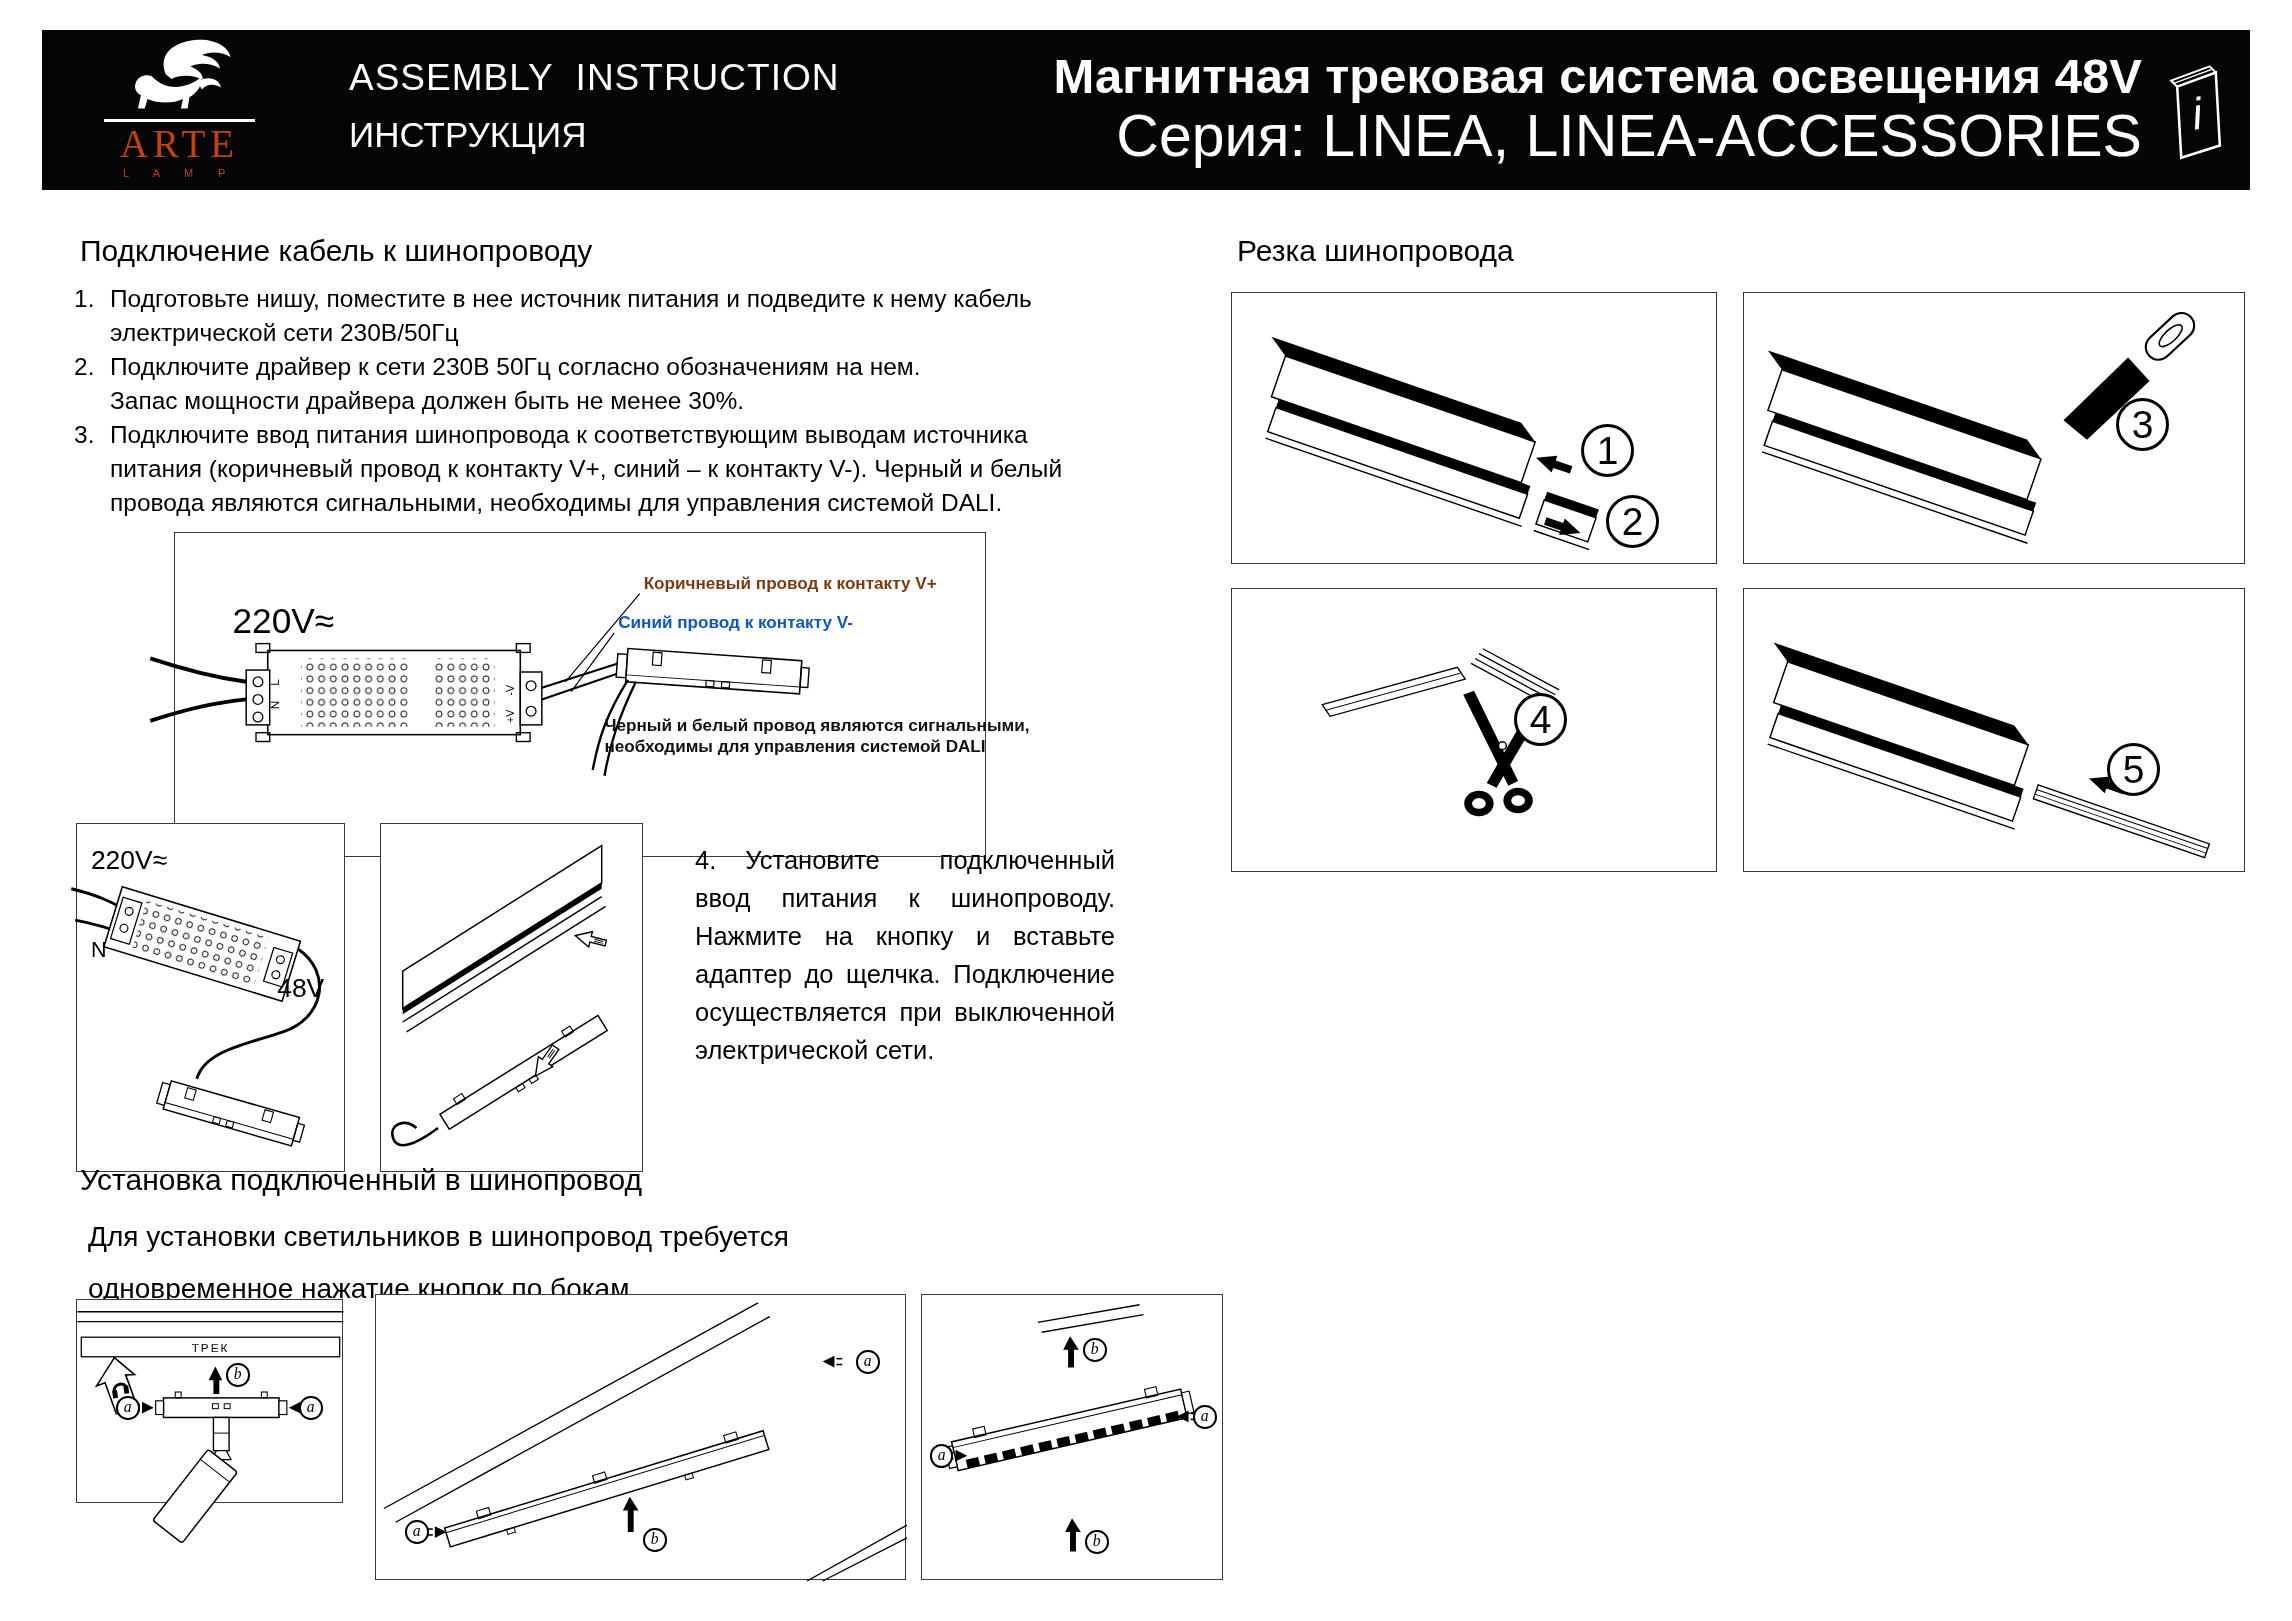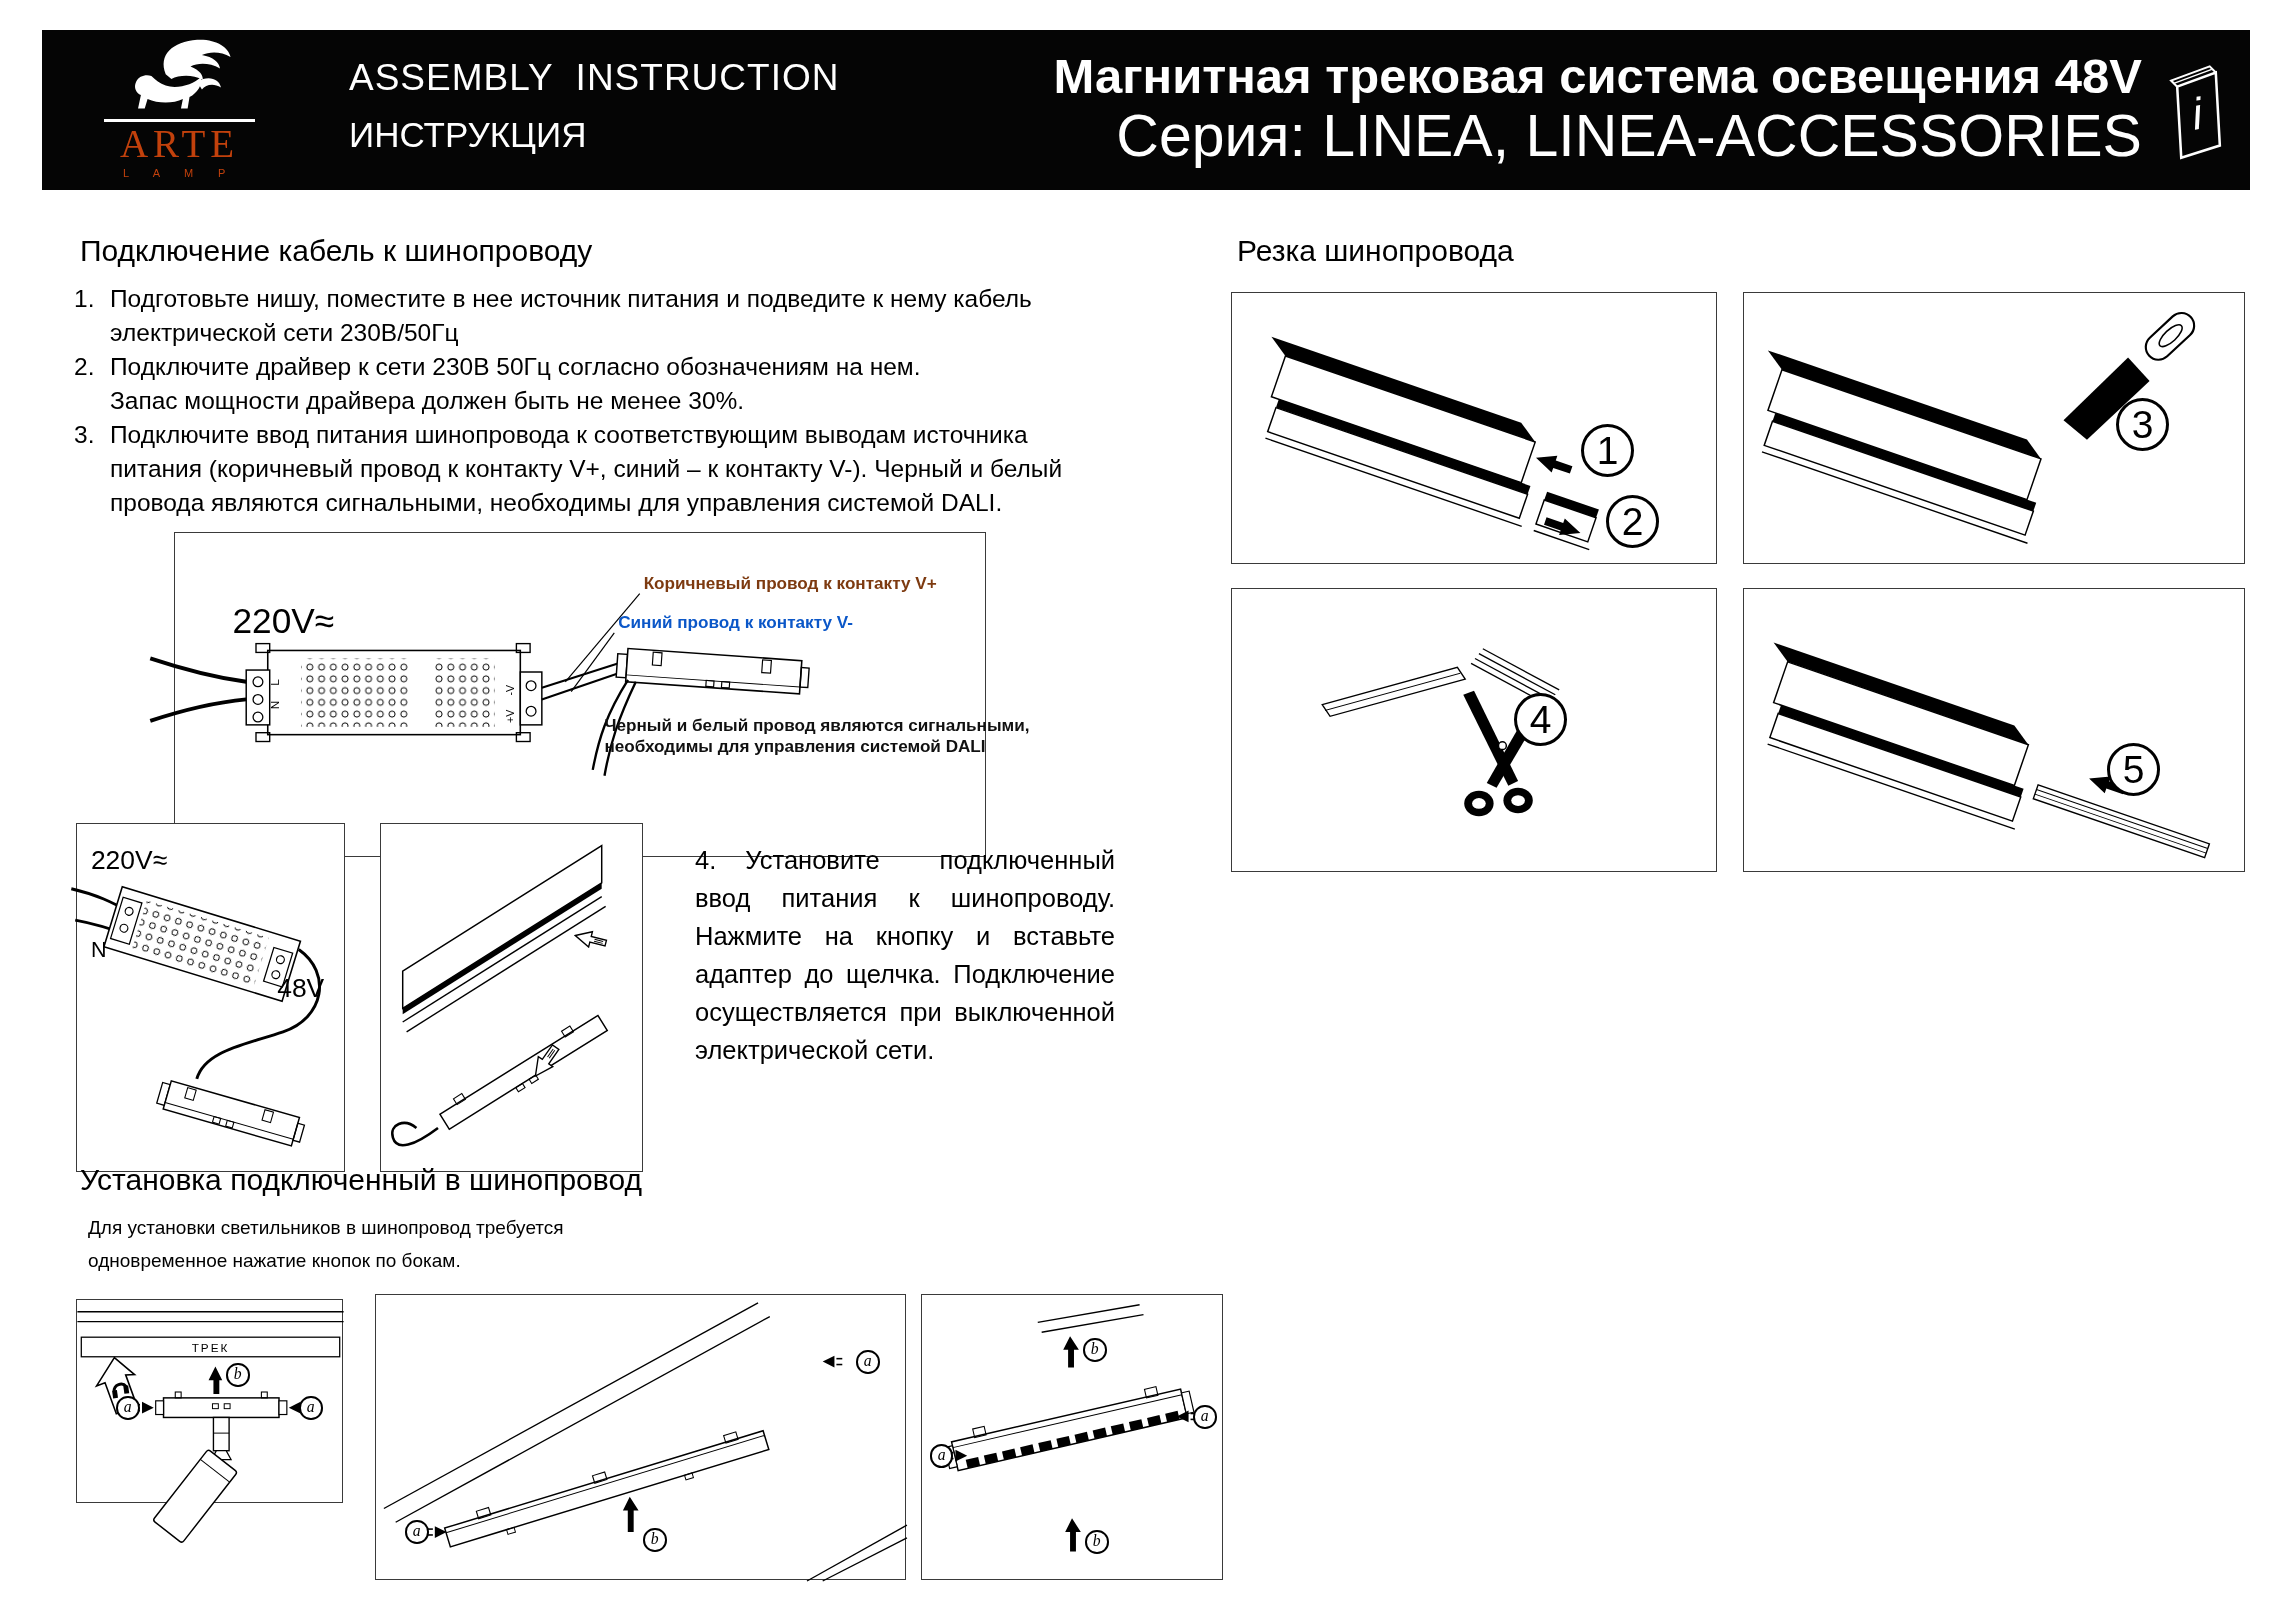--- a/index.html
+++ b/index.html
@@ -29,21 +29,21 @@
 
   
   .steps{position:absolute;left:74px;top:282px;width:1014px;font-size:24.5px;line-height:34px}
   .step{display:flex}
   .marker{width:36px;flex:none}
   .stext{white-space:pre-line}
 
   .step4{position:absolute;left:695px;top:841px;width:420px;font-size:25.5px;line-height:38px;text-align:justify}
   .marker4{margin-right:29px}
 
-  .note{position:absolute;left:88px;top:1211px;font-size:19px;line-height:33px;white-space:pre-line}
+  .note{position:absolute;left:88px;top:1211px;font-size:28px;line-height:52px;white-space:pre-line}
 
   
   .badge{position:absolute;border-radius:50%;background:#fff;display:flex;align-items:center;justify-content:center;border:3.4px solid #000}
   .badge.num{width:53px;height:53px;font-size:39px}
   .badge.ab{width:23.5px;height:23.5px;border-width:2px;font-size:15.7px;font-style:italic;font-family:"Liberation Serif",serif;padding-bottom:2px}
 
   .wire-label{font-weight:bold}
 </style>
 </head>
 <body>

